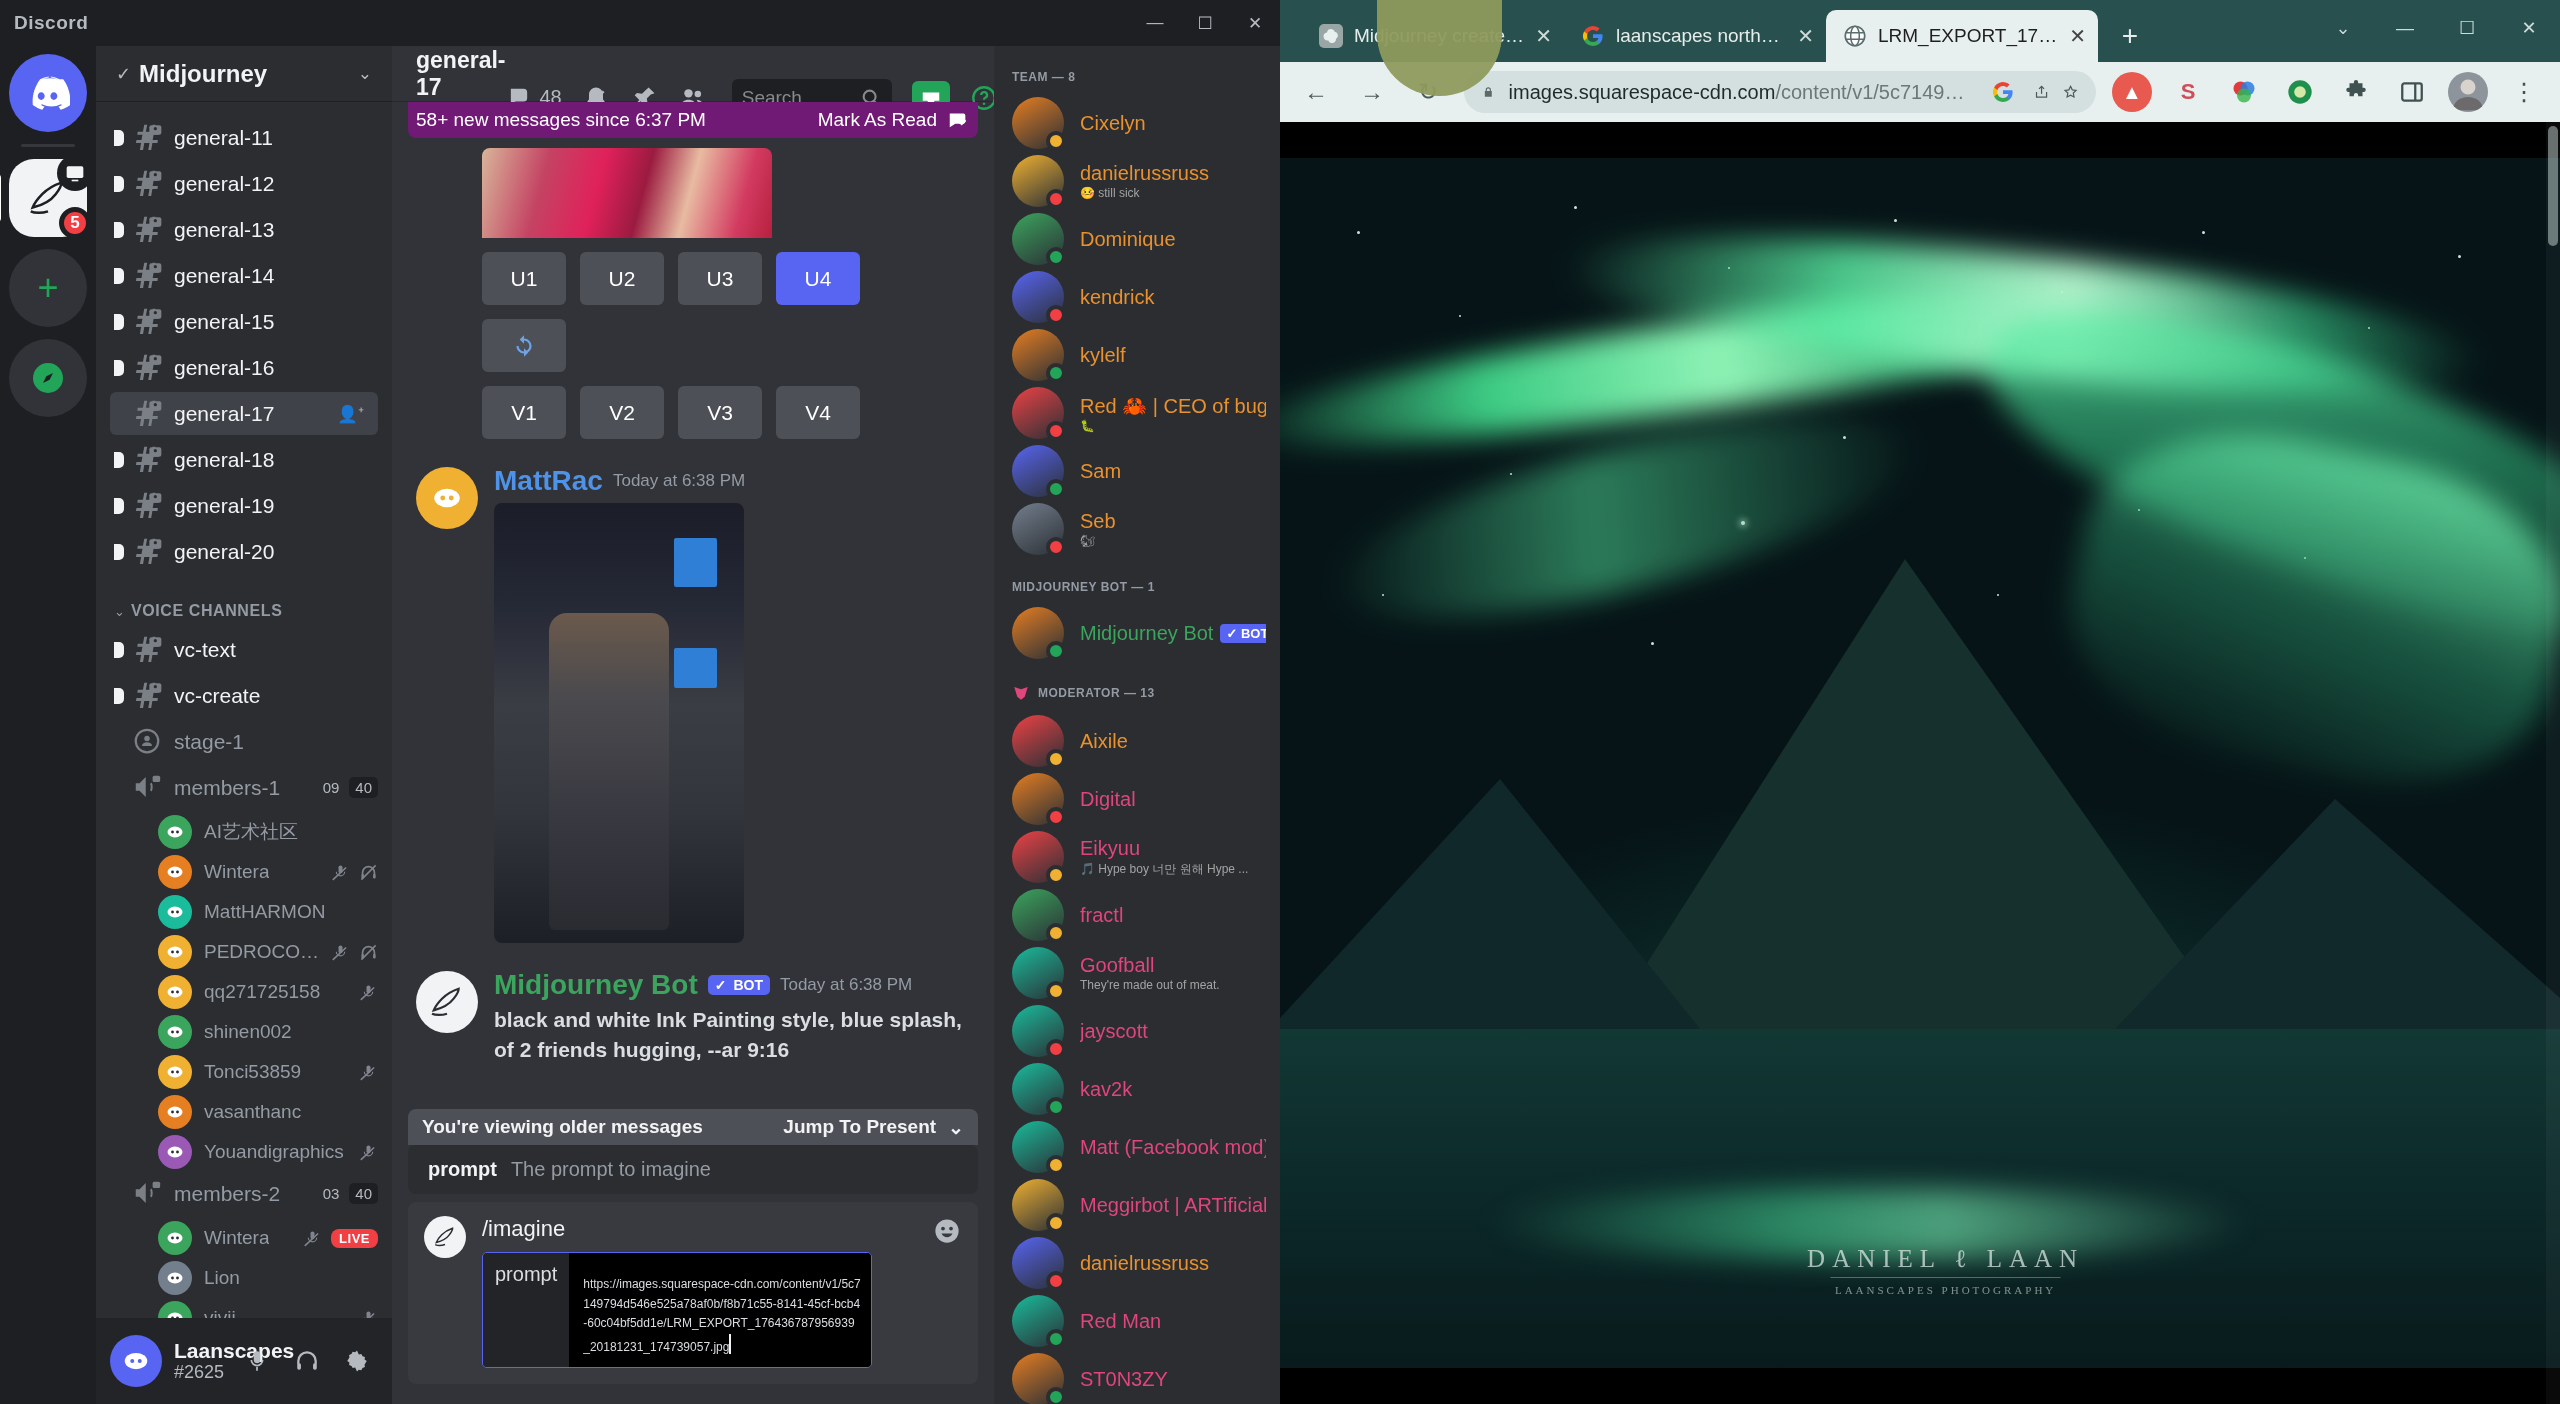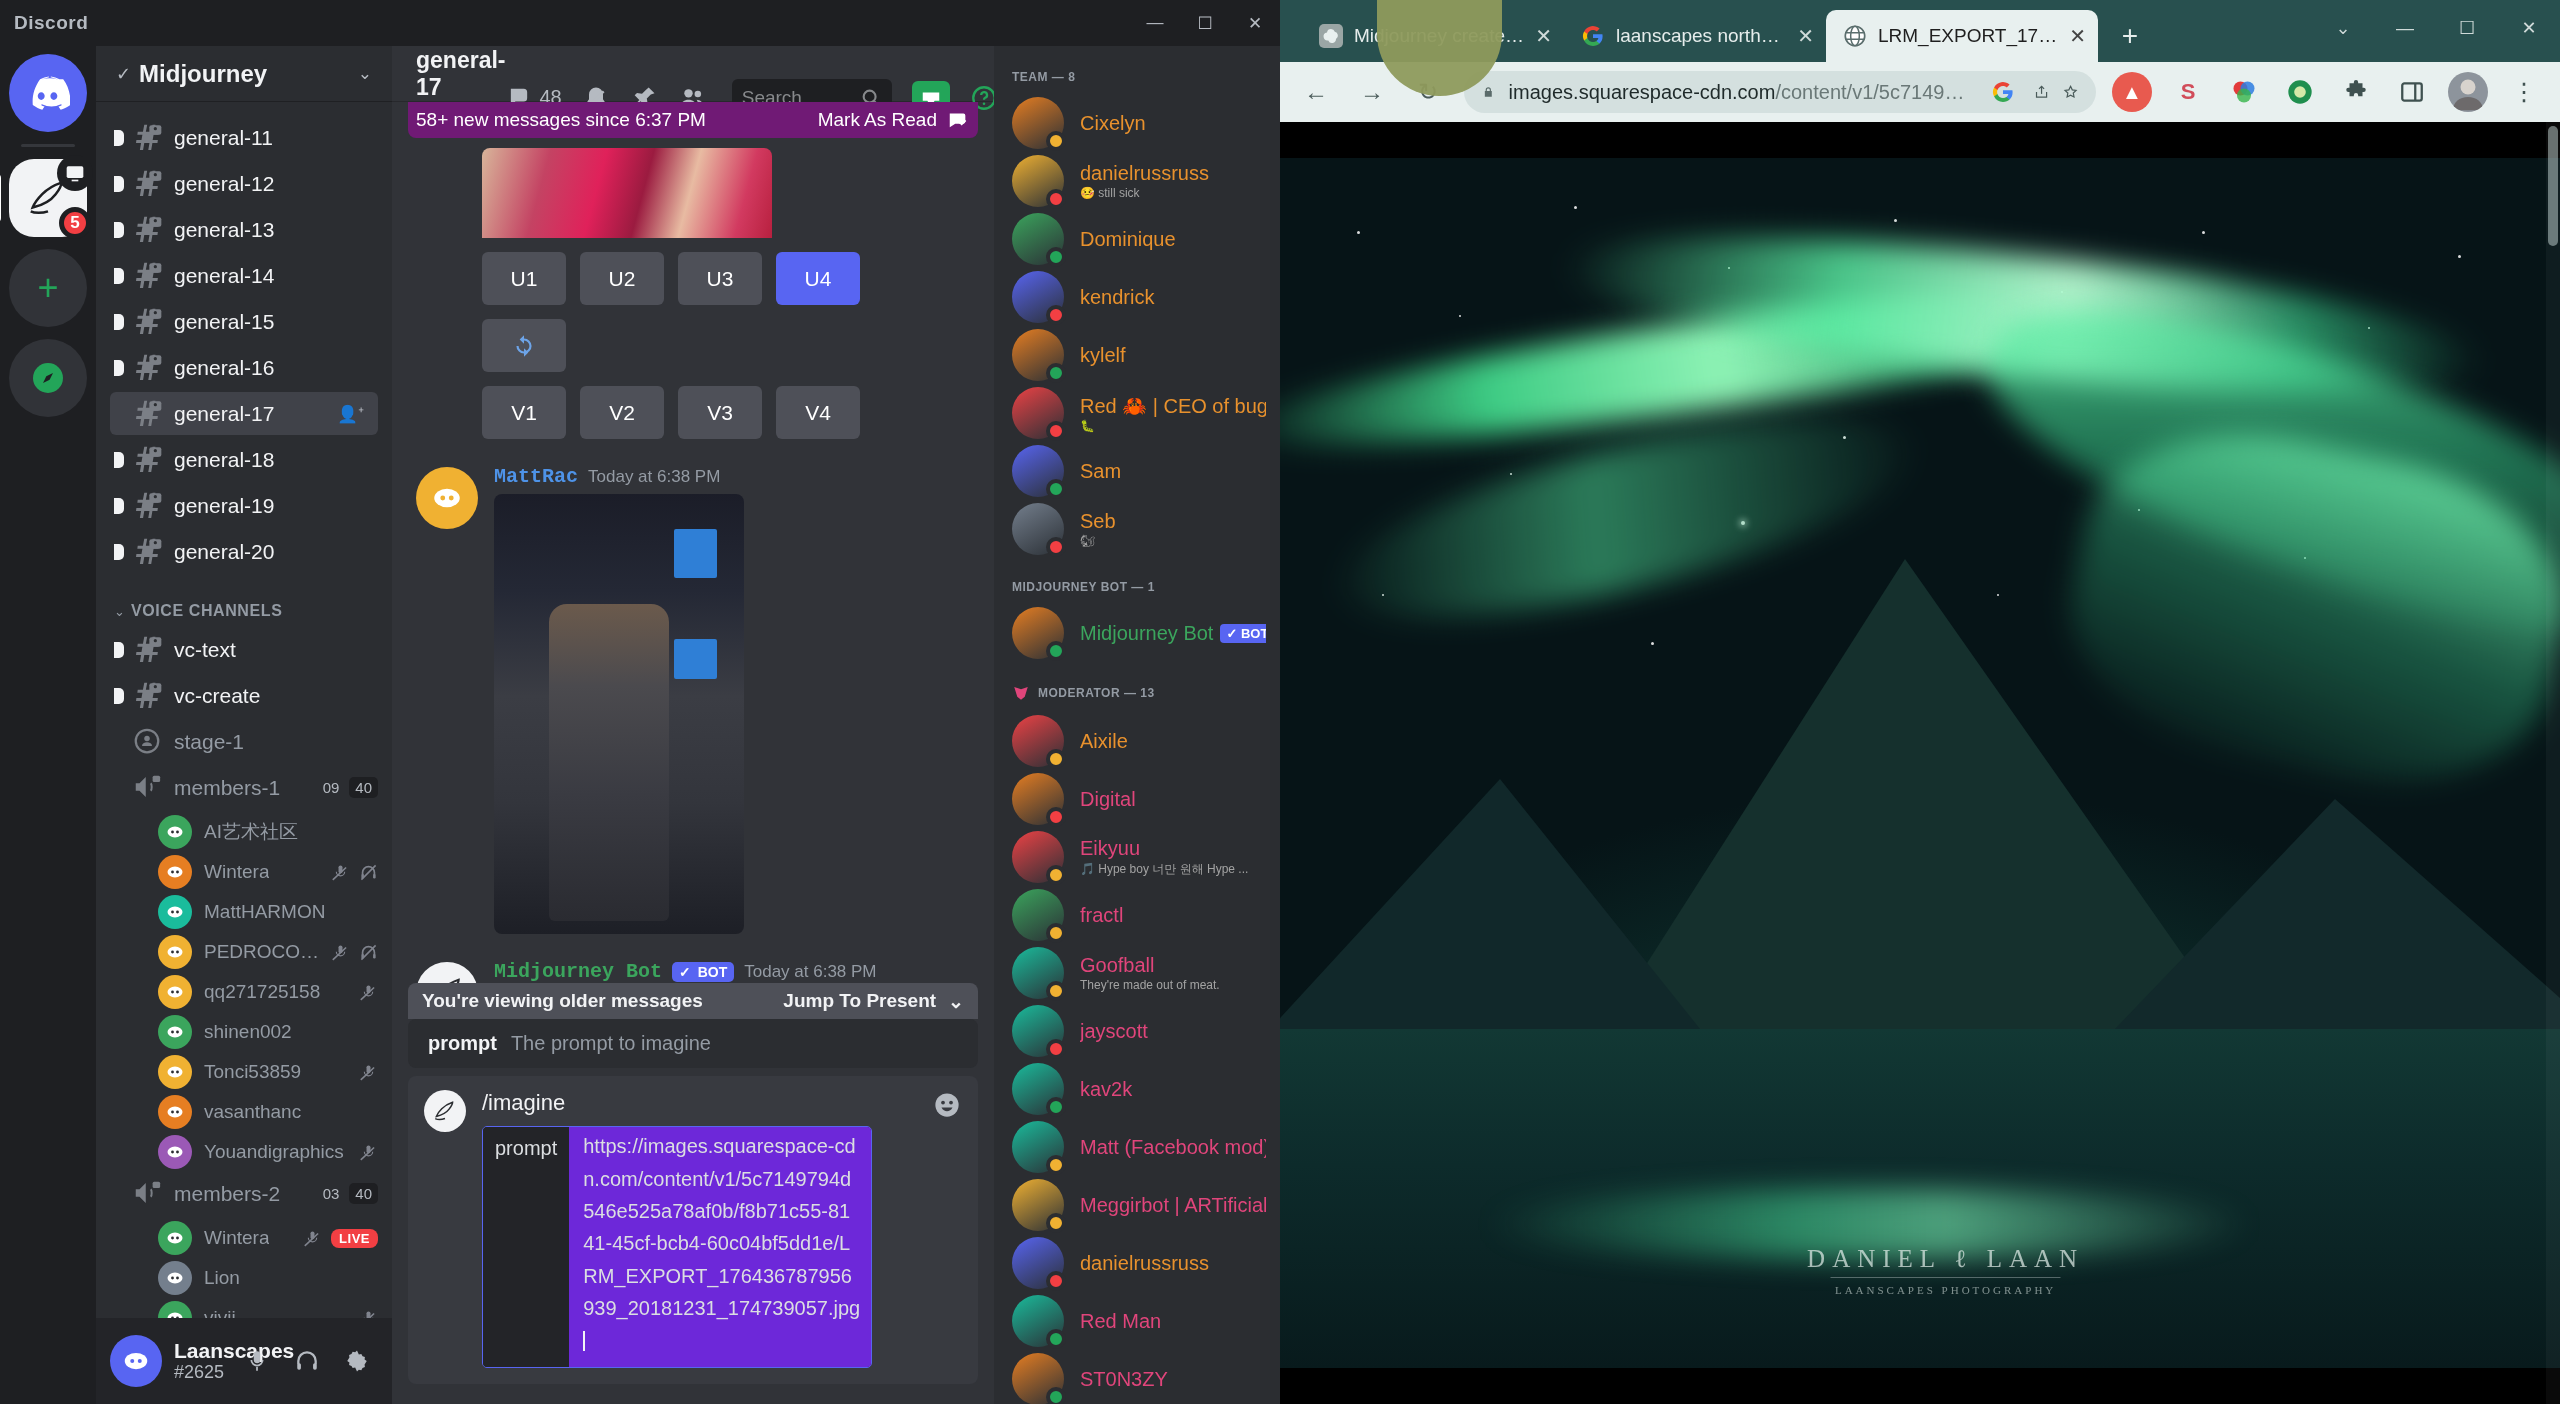--- a/index.html
+++ b/index.html
@@ -88,21 +88,21 @@
   .mjbtn { min-width: 84px; height: 53px; background: #4e5058; border-radius: 6px; color: #fff; font-size: 21px; display: flex; align-items: center; justify-content: center; cursor: pointer; font-weight: 500; }
   .mjbtn.primary { background: #5865f2; }
   .mjbtn.icon { min-width: 84px; }
 
   .message { display: flex; padding: 26px 0 0 0; }
   .msg-av { width: 62px; height: 62px; border-radius: 50%; margin: 2px 16px 0 8px; flex: 0 0 62px; display: flex; align-items: center; justify-content: center; }
   .msg-av.orange { background: #f0b132; }
   .msg-av.mj { background: #f2f3f5; }
   .msg-body { flex: 1; min-width: 0; }
   .msg-head { display: flex; align-items: center; gap: 10px; }
-  .msg-author { font-size: 20px; font-weight: 600; font-family: Liberation Mono, monospace; }
+  .msg-author { font-size: 28px; font-weight: 600; }
   .msg-author.blue { color: #4e93e8; }
   .msg-author.green { color: #3ba55d; }
   .bot-tag { background: #5865f2; color:#fff; font-size: 14px; font-weight: bold; border-radius: 5px; padding: 2px 7px; display: flex; align-items: center; gap: 3px; }
   .msg-time { color: #949ba4; font-size: 17px; }
   .msg-text { color: #dbdee1; font-size: 21px; line-height: 1.42; font-weight: bold; margin-top: 4px; max-width: 480px; }
   .msg-photo { width: 250px; height: 440px; border-radius: 8px; margin-top: 6px; overflow: hidden; position: relative;
     background: linear-gradient(180deg,#1b1d28 0%,#242835 22%,#3b3d44 46%,#33353c 70%,#1d1f26 100%); }
   .msg-photo .screen1 { position:absolute; left:72%; top:8%; width:17%; height:11%; background:#2f7fd6; border-radius:2px; }
   .msg-photo .screen2 { position:absolute; left:72%; top:33%; width:17%; height:9%; background:#2f7fd6; border-radius:2px; }
   .msg-photo .person { position:absolute; left:22%; top:25%; width:48%; height:72%; background:linear-gradient(180deg,#6b5a4c 0%,#4b4a4e 26%,#3a3b42 60%,#2a2b31 100%); border-radius:18px 18px 6px 6px; }
@@ -114,21 +114,21 @@
   .composer-wrap { flex: 0 0 auto; padding: 0 16px 20px 16px; position: relative; }
   .opt-hint { background: #2b2d31; border-radius: 8px; padding: 13px 20px; display: flex; align-items: baseline; gap: 14px; }
   .opt-hint .k { color: #f2f3f5; font-size: 20px; font-weight: bold; }
   .opt-hint .v { color: #949ba4; font-size: 20px; }
   .composer { background: #383a40; border-radius: 8px; margin-top: 8px; padding: 14px 16px 16px 16px; display: flex; }
   .comp-plus { width: 42px; height: 42px; border-radius: 50%; background: #f2f3f5; display: flex; align-items: center; justify-content: center; margin-right: 16px; flex: 0 0 42px; color:#2b2d31; font-size:22px; }
   .comp-main { flex: 1; min-width: 0; }
   .slash-cmd { color: #f2f3f5; font-size: 22px; font-weight: 500; margin-bottom: 10px; }
   .arg-box { border: 1px solid #5865f2; border-radius: 5px; display: flex; overflow: hidden; max-width: 390px; }
   .arg-key { background: #232428; color: #dbdee1; font-size: 20px; padding: 10px 12px; flex: 0 0 auto; }
-  .arg-val { color: #dbdee1; font-size: 20px; padding: 3px 10px 10px 14px; line-height: 1.62; word-break: break-all; background:#6d28d9; flex:1; }
+  .arg-val { color: #dbdee1; font-size: 12px; padding: 22px 10px 10px 14px; line-height: 1.62; word-break: break-all; background:#000000; flex:1; }
   .caret { display: inline-block; width: 2px; height: 20px; background: #f2f3f5; vertical-align: -3px; }
   .comp-emoji { color: #b5bac1; font-size: 28px; margin-left: 14px; align-self: flex-start; }
 
   
   .member-list { width: 286px; flex: 0 0 286px; background: #2b2d31; padding: 22px 0 0 0; overflow: hidden; }
   .ml-cat { color: #949ba4; font-size: 12px; font-weight: bold; letter-spacing: .5px; padding: 22px 0 10px 18px; display:flex; align-items:center; gap:8px; }
   .ml-cat.first { padding-top: 2px; }
   .ml-row { display: flex; align-items: center; padding: 3px 14px 3px 18px; min-height: 56px; cursor: pointer; }
   .ml-av { width: 52px; height: 52px; border-radius: 50%; margin-right: 16px; flex: 0 0 52px; position: relative; overflow: visible; }
   .ml-av .face { width: 100%; height: 100%; border-radius: 50%; overflow:hidden; }

